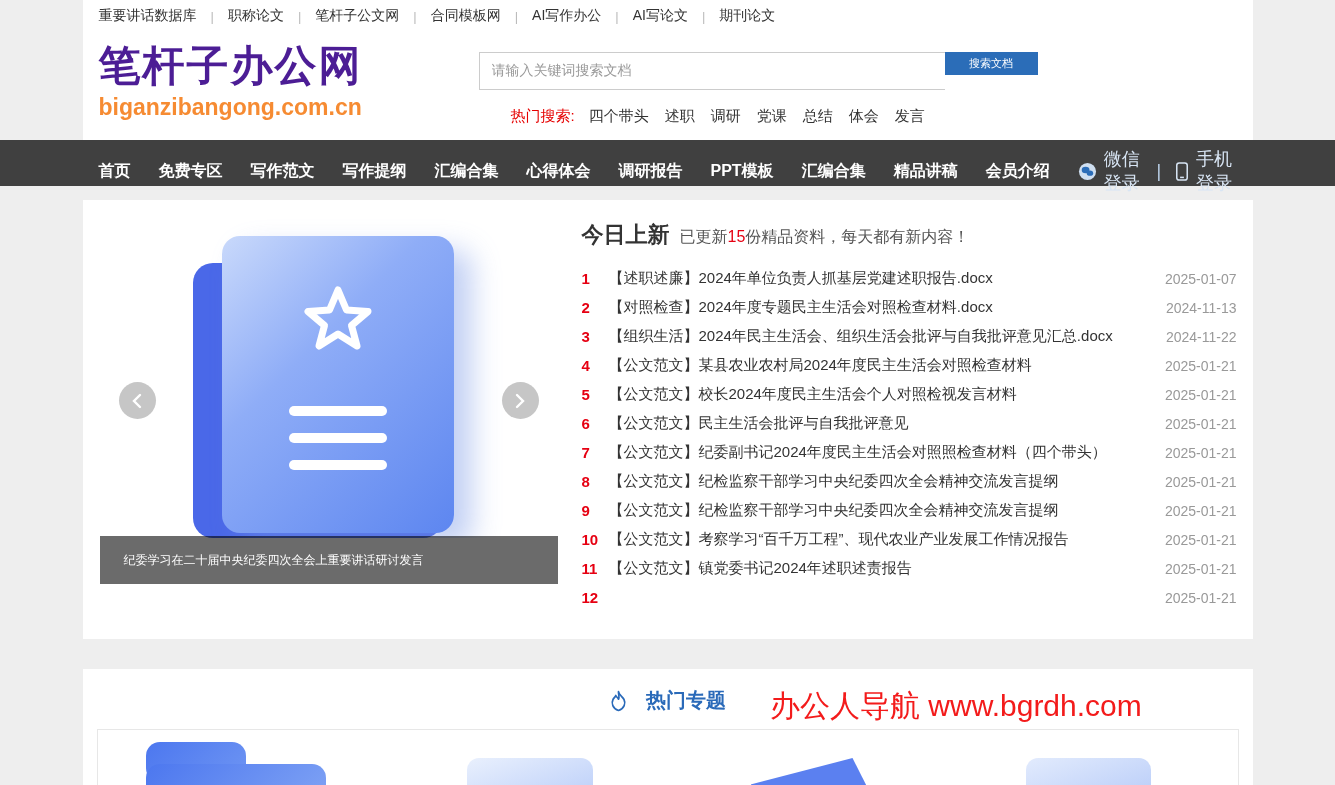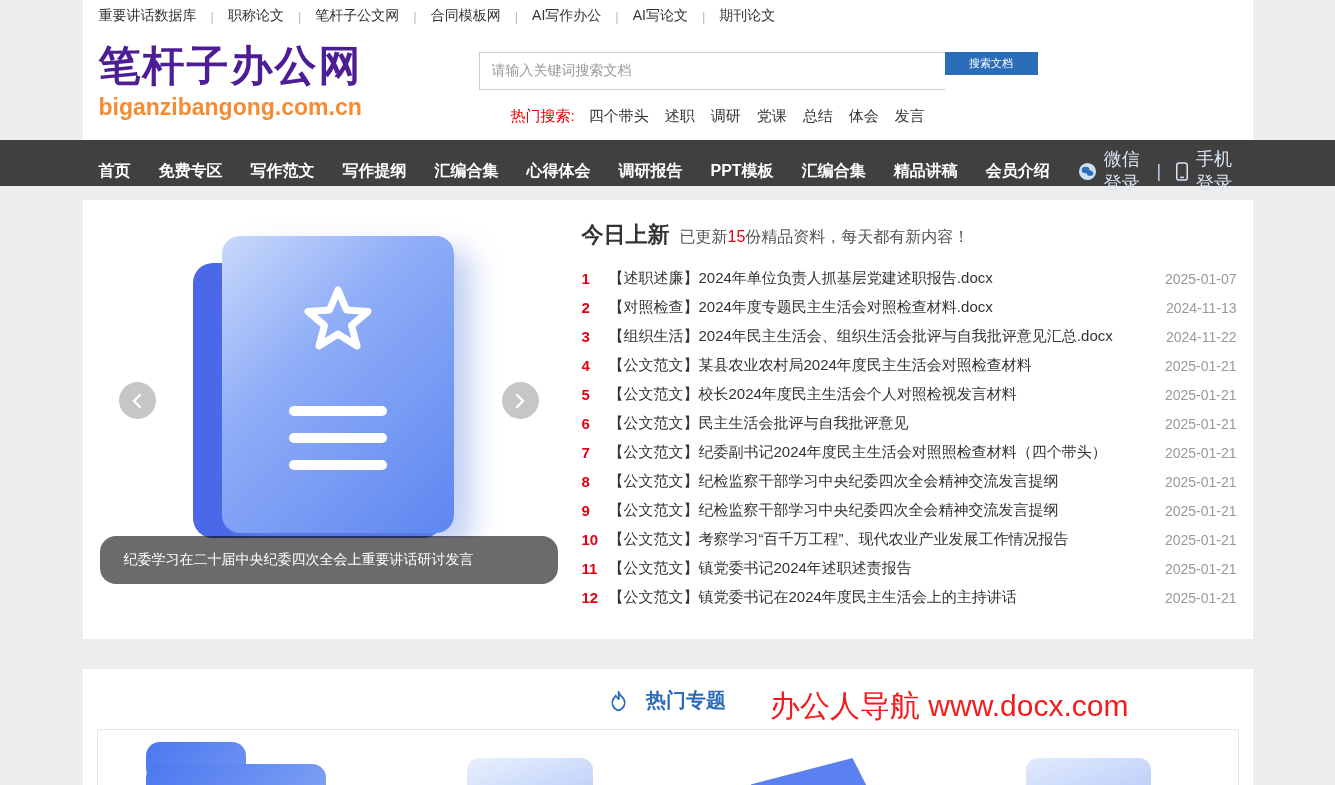--- a/index.html
+++ b/index.html
@@ -45,22 +45,22 @@
     background:#4a68e8; }
   .doc-front { position:absolute; left:122px; top:19px; width:232px; height:297px; border-radius:18px;
     background:linear-gradient(135deg,#c9d9fb 0%,#8fadf7 38%,#5d86f0 100%);
     box-shadow:18px 14px 28px rgba(120,150,230,0.45); display:flex; flex-direction:column; align-items:center; }
   .doc-star { margin-top:48px; }
   .doc-lines { margin-top:46px; display:flex; flex-direction:column; gap:17px; }
   .doc-line { width:98px; height:10px; border-radius:5px; background:#fff; }
   .c-arrow { position:absolute; top:165px; width:37px; height:37px; border-radius:50%;
     background:#c6c6c6; display:flex; align-items:center; justify-content:center; cursor:pointer; }
   .c-prev { left:19px; } .c-next { right:19px; }
-  .caption { height:48px; background:rgba(0,0,0,0.58); color:#fff; font-size:14px;
-    display:flex; align-items:center; padding:0 24px; position:relative; margin-top:-2px;border-radius:16px; }
+  .caption { height:48px; background:rgba(0,0,0,0.58); color:#fff; font-size:12px;
+    display:flex; align-items:center; padding:0 24px; position:relative; margin-top:-2px; }
 
   .today { flex:1; margin-left:24px; }
   .today-head { display:flex; align-items:baseline; padding-top:3px; }
   .today-title { font-size:22px; font-weight:bold; color:#333; }
   .today-sub { font-size:16px; color:#555; margin-left:10px; }
   .today-sub .cnt { color:#e60012; }
   .today-list { margin-top:14px; }
   .trow { display:flex; align-items:center; height:29px; font-size:15px; cursor:pointer; }
   .trow .num { color:#e60012; font-weight:bold; width:27px; flex:none; }
   .trow .ttl { color:#333; white-space:nowrap; overflow:hidden; text-overflow:ellipsis; }
@@ -261,21 +261,20 @@
           <span class="ttl">【公文范文】考察学习“百千万工程”、现代农业产业发展工作情况报告</span>
           <span class="dt">2025-01-21</span>
         </div>
       <div class="trow">
           <span class="num">11</span>
           <span class="ttl">【公文范文】镇党委书记2024年述职述责报告</span>
           <span class="dt">2025-01-21</span>
         </div>
       <div class="trow">
           <span class="num">12</span>
-          <span class="ttl">【公文范文】镇党委书记在2024年度民主生活会上的主持讲话</span>
           <span class="dt">2025-01-21</span>
         </div>
     </div>
   </div>
 </div>
 
 <div class="card2 wrap">
   <div class="topics-head">
     <span class="ficon">
       <svg width="19" height="22" viewBox="0 0 19 22">
@@ -294,13 +293,13 @@
       </div>
     <div class="folder f3">
         <div class="tri"></div>
       </div>
     <div class="folder f4">
         <div class="panel"></div>
       </div>
   </div>
 </div>
 
-<div class="watermark">办公人导航 www.docx.com</div>
+<div class="watermark">办公人导航 www.bgrdh.com</div>
 
 </body></html>

